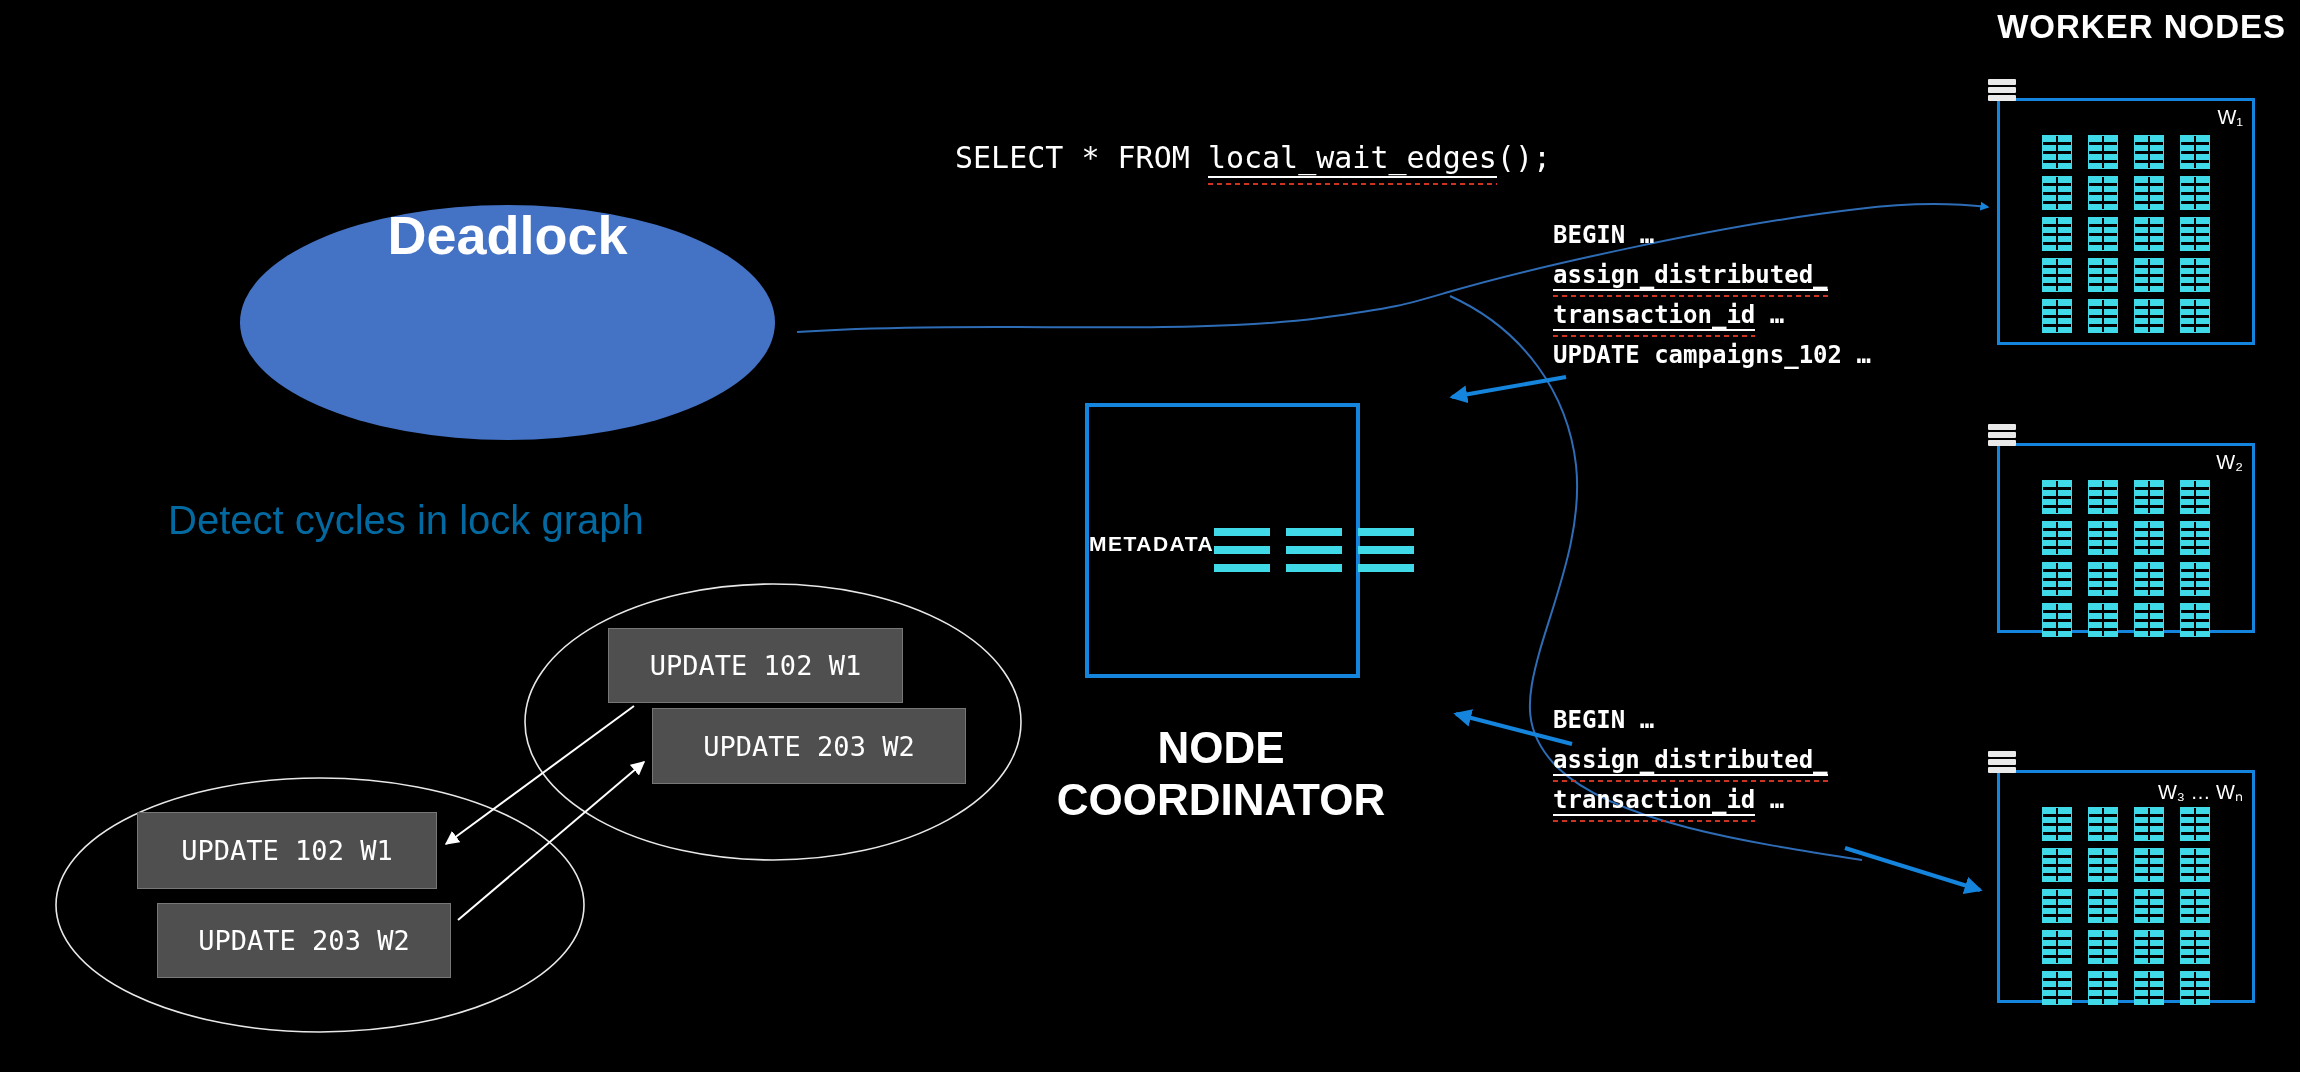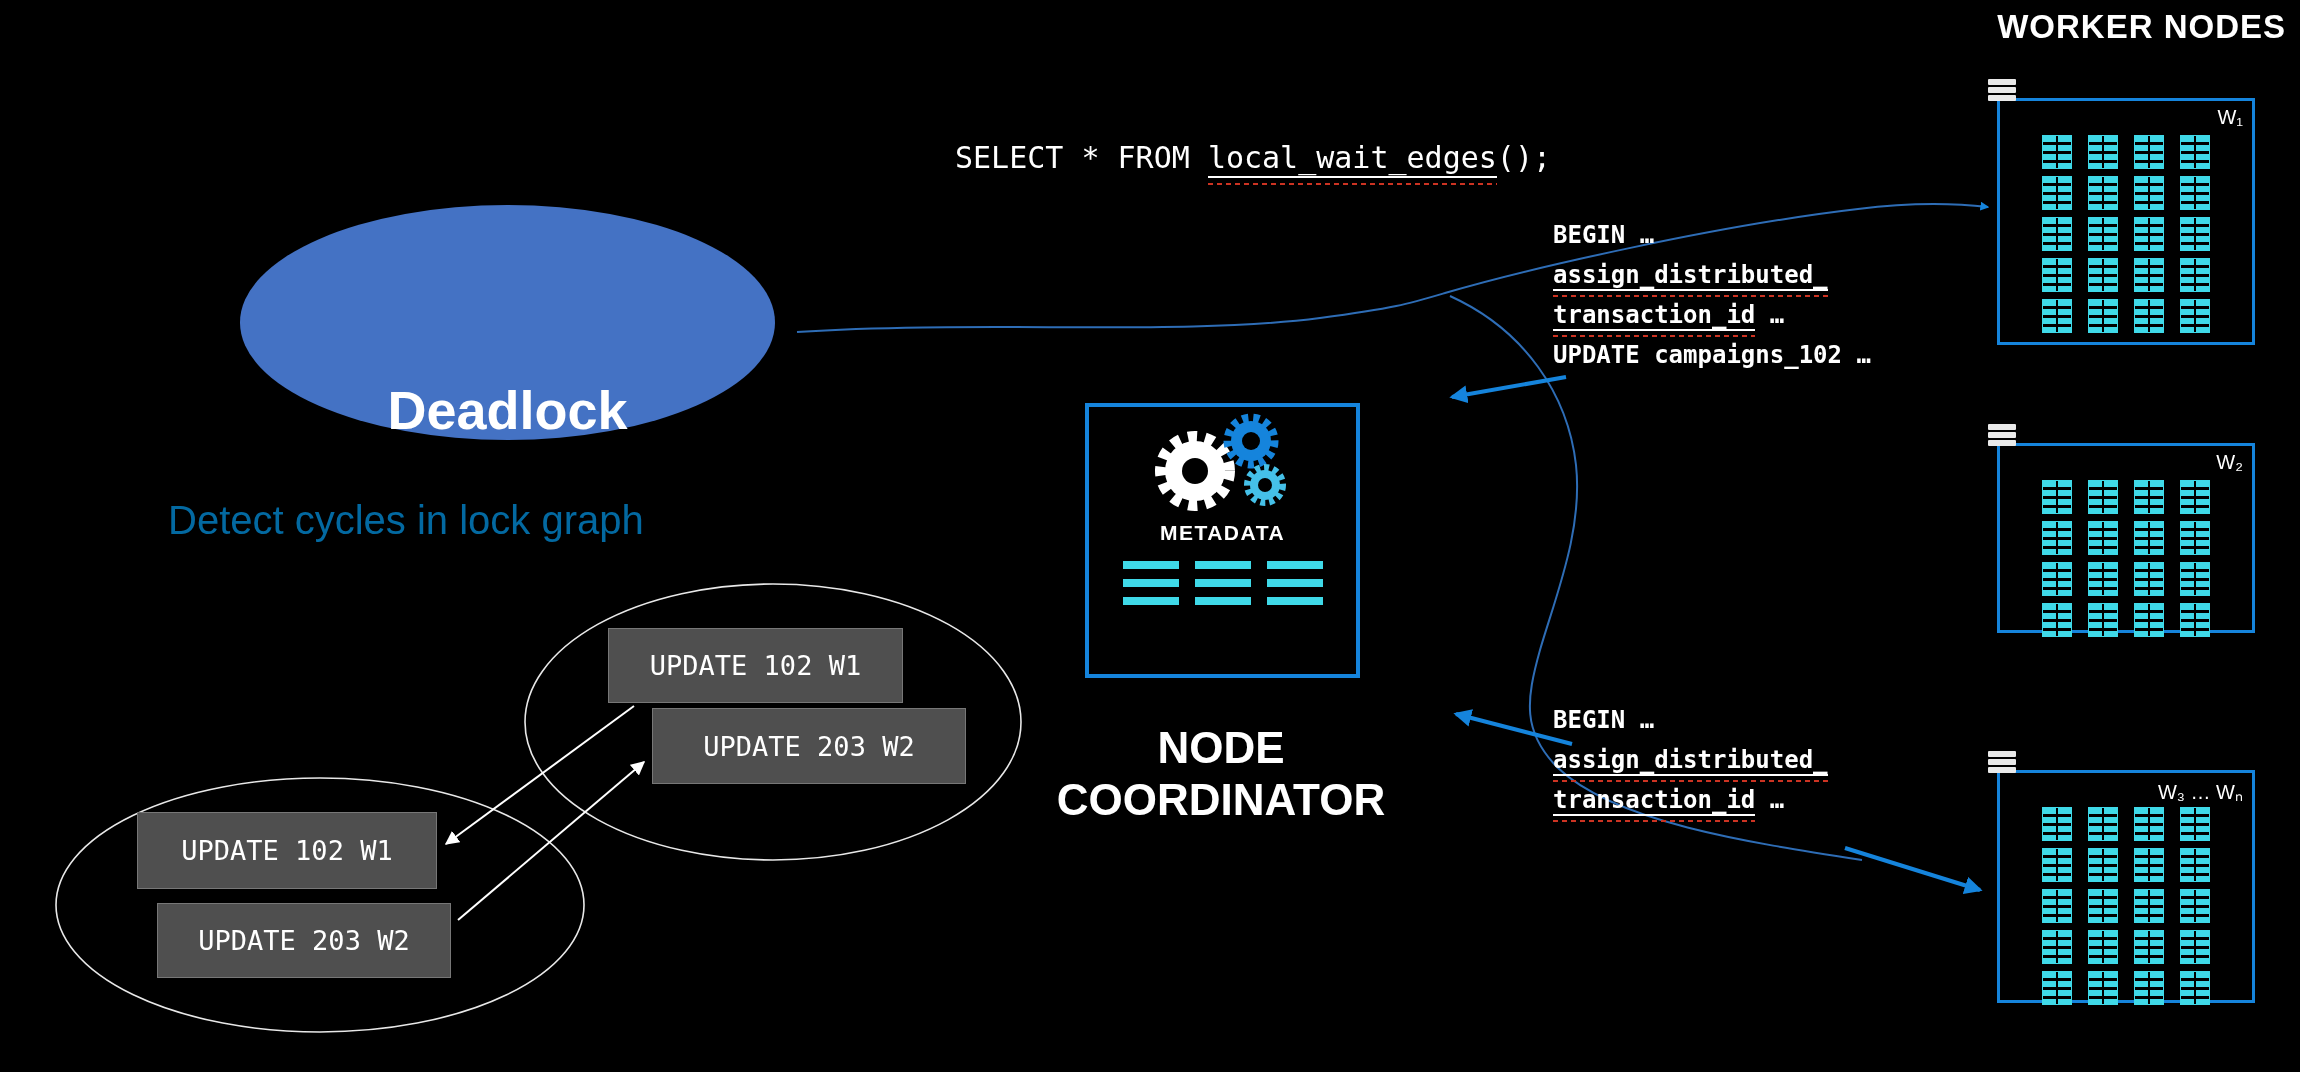--- a/index.html
+++ b/index.html
@@ -17,35 +17,35 @@
   .stage{position:relative;width:2300px;height:1072px;background:var(--background);
          overflow:hidden;font-family:"Liberation Sans",sans-serif;color:var(--text-white);}
 
   .connectors{position:absolute;left:0;top:0;width:2300px;height:1072px;z-index:1;}
 
   .worker-title{position:absolute;top:8px;right:14px;font-size:33px;font-weight:800;
                 letter-spacing:1px;z-index:3;}
 
   .deadlock-ellipse{position:absolute;left:240px;top:205px;width:535px;height:235px;
         background:var(--ellipse-blue);border-radius:50%;display:flex;flex-direction:column;
-        align-items:center;justify-content:flex-end;z-index:2;}
+        align-items:center;justify-content:space-between;z-index:2;}
   .deadlock-ellipse div{font-size:54px;font-weight:800;line-height:1.12;}
 
   .query{position:absolute;left:955px;top:140px;font-family:"DejaVu Sans Mono",monospace;
          font-size:30px;white-space:pre;z-index:3;text-align:center;}
 
   .caption{position:absolute;left:168px;top:498px;font-size:40px;color:#0369a1;z-index:2;}
 
   .lock-box{position:absolute;background:var(--box-gray);border:1px solid #777;
         display:flex;align-items:center;justify-content:center;z-index:2;
         font-family:"DejaVu Sans Mono",monospace;font-size:27px;white-space:pre;}
 
   .coordinator-box{position:absolute;left:1085px;top:403px;width:275px;height:275px;
         border:4px solid var(--accent-blue);box-sizing:border-box;z-index:2;
-        display:flex;flex-direction:column;align-items:center;padding-top:2px;text-align:right;}
+        display:flex;flex-direction:row;align-items:center;padding-top:2px;text-align:right;}
   .metadata-label{font-size:21px;font-weight:800;letter-spacing:1.5px;margin-top:4px;}
   .meta-rows{display:grid;grid-template-columns:repeat(3,56px);gap:10px 16px;margin-top:16px;}
   .meta-rows div{height:8px;background:var(--table-teal);}
   .coordinator-label{position:absolute;left:1021px;top:722px;width:400px;text-align:center;
         font-size:44px;font-weight:800;line-height:1.18;z-index:2;}
 
   .worker-box{position:absolute;left:1997px;width:258px;border:3px solid var(--accent-blue);
         box-sizing:border-box;z-index:2;background:var(--background);}
   .worker-label{position:absolute;top:5px;right:9px;font-size:20px;z-index:2;}
   .server-icon{position:absolute;left:-12px;top:-22px;width:28px;z-index:3;}

